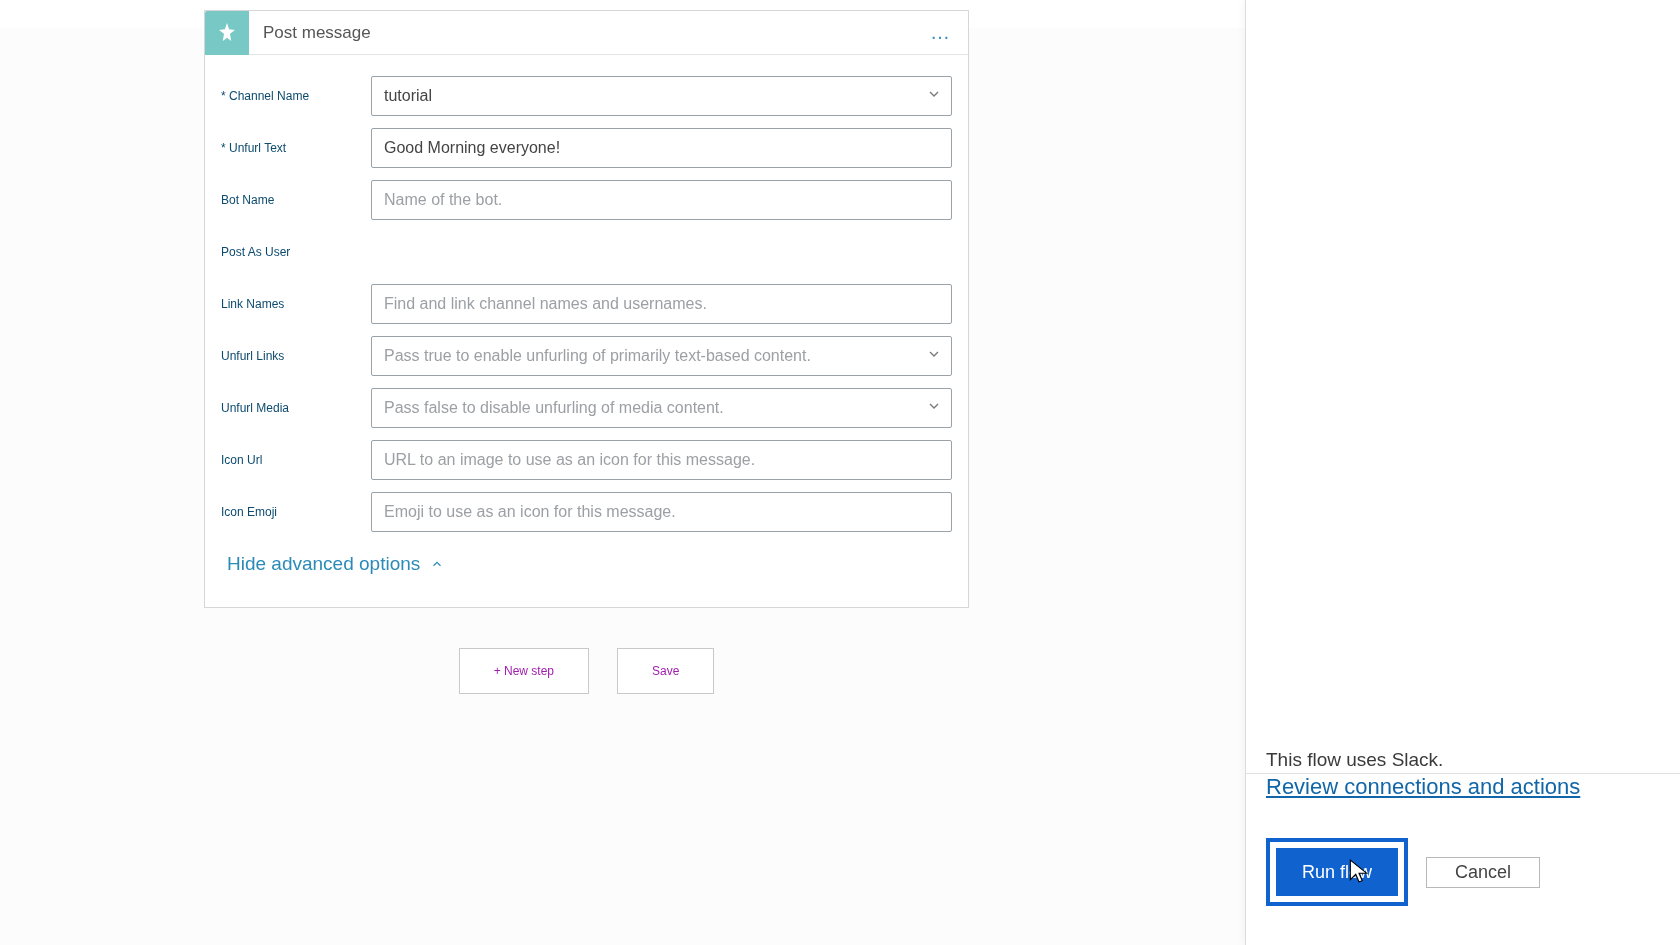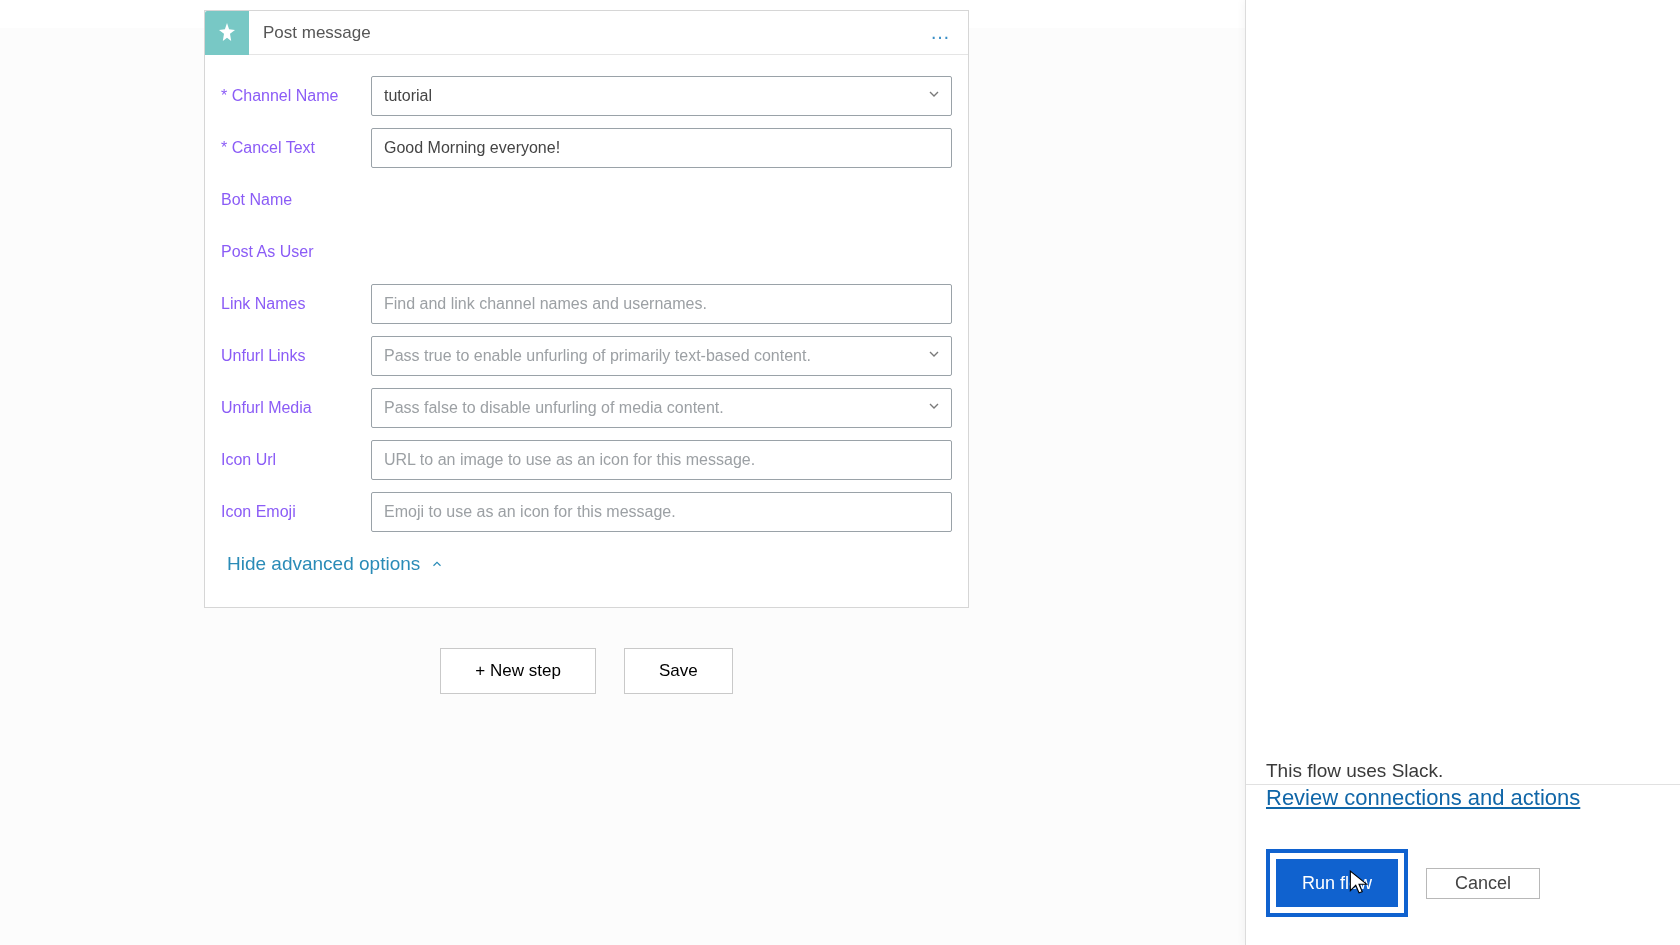--- a/index.html
+++ b/index.html
@@ -71,22 +71,22 @@
       padding: 20px 16px 10px 16px;
     }
     .field-row {
       display: flex;
       align-items: center;
       margin-bottom: 10px;
       min-height: 42px;
     }
     .field-label {
       width: 150px;
-      font-size: 16px;
-      color: #8b5cf6;
+      font-size: 12px;
+      color: #0c4a6e;
       padding-right: 6px;
     }
     .field-input-wrap {
       flex: 1;
       position: relative;
       text-decoration: underline;
     }
     .field-input {
       width: 100%;
       height: 40px;
@@ -139,40 +139,40 @@
       width: 765px;
       display: flex;
       justify-content: center;
       gap: 28px;
     }
     .btn-outline {
       height: 46px;
       padding: 0 34px;
       border: 1px solid #c9c9c9;
       background: #fff;
-      color: #000000;
-      font-size: 17px;
+      color: #a21caf;
+      font-size: 12px;
       cursor: pointer;
       display: flex;
       align-items: center;
       justify-content: center;
     }
     .side-panel {
       position: absolute;
       right: 0;
       top: 0;
       width: 435px;
       height: 945px;
       background: #fff;
       border-left: 1px solid #dcdcdc;
       box-shadow: -2px 0 8px rgba(0,0,0,0.04);
     }
     .panel-footer {
       position: absolute;
-      bottom: 0;
+      bottom: 11px;
       left: 0;
       right: 0;
       padding: 0 33px 28px 20px;
     }
     .panel-text {
       font-size: 19px;
       color: #3a3a3a;
       margin-bottom: 3px;
     }
     .panel-link {
@@ -251,28 +251,31 @@
         <div class="field-label">* Channel Name</div>
         <div class="field-input-wrap">
           <input class="field-input" value="tutorial" style="">
           <span class="chev"><svg viewBox="0 0 24 24">
                 <polyline points="6 9 12 15 18 9"></polyline>
               </svg></span>
         </div>
       </div>
 
       <div class="field-row">
-        <div class="field-label">* Cancel Text</div>
+        <div class="field-label">* Unfurl Text</div>
         <div class="field-input-wrap">
           <input class="field-input" value="Good Morning everyone!" style="">
         </div>
       </div>
 
       <div class="field-row">
         <div class="field-label">Bot Name</div>
+        <div class="field-input-wrap">
+          <input class="field-input" placeholder="Name of the bot." style="">
+        </div>
       </div>
 
       <div class="field-row">
         <div class="field-label">Post As User</div>
       </div>
 
 
       <div class="field-row">
         <div class="field-label">Link Names</div>
         <div class="field-input-wrap">

